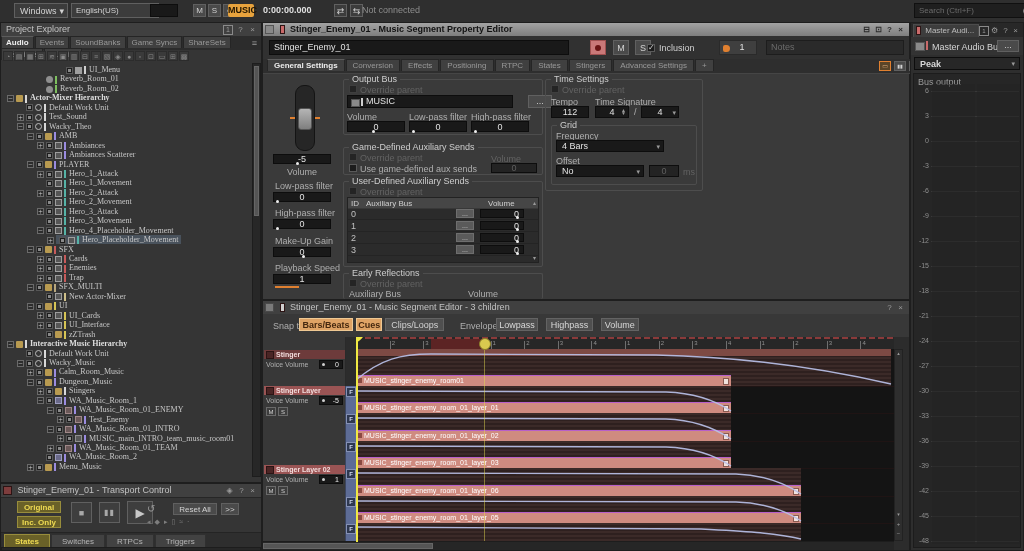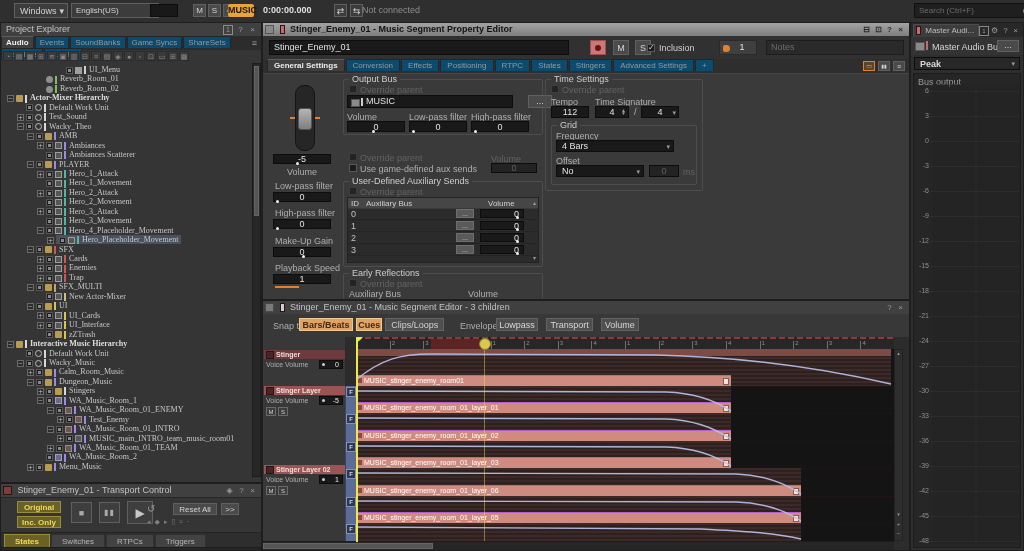--- a/index.html
+++ b/index.html
@@ -17,21 +17,21 @@
         text-align:center;box-sizing:border-box;}
   .lbl{position:absolute;color:#aeaeae;white-space:nowrap;}
   .dlbl{position:absolute;color:#626262;white-space:nowrap;}
   .btn{position:absolute;background:#4a4a4a;border:1px solid #606060;color:#d2d2d2;
        text-align:center;box-sizing:border-box;cursor:default;margin-left:12px;}
   .grp{position:absolute;border:1px solid #4d4d4d;border-radius:2px;box-sizing:border-box;}
   .grpt{position:absolute;top:-6px;left:5px;background:#3a3a3a;padding:0 3px;color:#cdcdcd;font-size:9px;line-height:11px;}
   .chk{position:absolute;width:8px;height:8px;background:#1c1c1c;border:1px solid #5a5a5a;box-sizing:border-box;}
   .chk.on::after{content:"✓";position:absolute;left:0;top:-2px;font-size:8px;color:#d8d8d8;}
   .chk.dim{border-color:#3e3e3e;background:#242424;}
-  .tab{display:inline-block;padding:2px 7px 1px 7px;background:#0c4a6e;color:#989898;
+  .tab{display:inline-block;padding:2px 7px 1px 7px;background:#404040;color:#989898;
        border:1px solid #252525;border-bottom:none;margin-right:1px;white-space:nowrap;}
   .tab.act{background:#3f3f3f;color:#ececec;font-weight:bold;border-top:1px solid #5c5c5c;}
   .dot{position:absolute;width:3px;height:3px;background:#ededed;border-radius:50%;}
   .mag{position:absolute;width:6px;height:6px;border:1px solid #8f8f8f;border-radius:50%;}
   .mag::after{content:"";position:absolute;left:5px;top:5px;width:4px;height:1px;background:#8f8f8f;transform:rotate(45deg);}
   .olive{background:#6a6128;border:1px solid #988d3c;color:#eeda52;font-weight:bold;}
   .clipbar{position:absolute;background:#cf8b80;border-top:1px solid #b75fc9;color:#fff;
            font-size:7px;line-height:10px;padding-left:8px;box-sizing:border-box;white-space:nowrap;overflow:hidden;}
   .clipbar::before{content:"";position:absolute;left:2px;top:2px;width:4px;height:5px;background:#8a4a42;}
   .chandle{position:absolute;width:4px;height:5px;background:#f2e3dd;border:1px solid #8a5a50;}
@@ -220,21 +220,21 @@
         <span>S</span></div>
       <span class="chk on" style="left:384px;top:8px;"></span>
       <span class="lbl" style="left:396px;top:7px;color:#d0d0d0;">Inclusion</span>
       <div class="vbox" style="left:456px;top:4px;width:38px;height:15px;background:#3f3f3f;border-color:#2a2a2a;">
         <span class="abs" style="left:3px;top:4px;width:7px;height:7px;background:#e08030;border-radius:2px 50% 50% 2px;"></span>
         <span style="margin-left:8px;line-height:13px;">1</span></div>
       <div class="vbox" style="left:503px;top:4px;width:138px;height:15px;background:#2a2a2a;border-color:#1d1d1d;text-align:left;line-height:13px;padding-left:4px;">
         <span style="color:#6b6b6b;">Notes</span></div>
     </div>
 
-    <div class="abs" style="left:0;top:36px;width:646px;height:14px;background:#2e2e2e;border-bottom:1px solid #454545;">
+    <div class="abs" style="left:0;top:36px;width:646px;height:14px;background:#2e2e2e;border-bottom:1px solid #454545;padding-left:16px;">
       <div id="prop-tabs" style="position:absolute;left:4px;top:0;font-size:8px;"><span class="tab act" style="padding: 1px 6px;">General Settings</span><span class="tab" style="padding: 1px 6px;">Conversion</span><span class="tab" style="padding: 1px 6px;">Effects</span><span class="tab" style="padding: 1px 6px;">Positioning</span><span class="tab" style="padding: 1px 6px;">RTPC</span><span class="tab" style="padding: 1px 6px;">States</span><span class="tab" style="padding: 1px 6px;">Stingers</span><span class="tab" style="padding: 1px 6px;">Advanced Settings</span><span class="tab" style="padding: 1px 6px;">+</span></div>
       <div class="btn" style="right:34px;top:2px;width:12px;height:10px;border-color:#e08030;background:#5a4528;color:#e0b080;font-size:6px;line-height:9px;" id="vm0">▭</div>
       <div class="btn" style="right:19px;top:2px;width:12px;height:10px;font-size:5px;line-height:9px;" id="vm1">▮▮</div>
       <div class="btn" style="right:4px;top:2px;width:12px;height:10px;font-size:7px;line-height:9px;" id="vm2">≡</div>
     </div>
 
     <div class="abs" style="left:32px;top:62px;width:18px;height:64px;background:#262626;border:1px solid #141414;border-radius:9px;">
       <div class="abs" style="left:2px;top:22px;width:12px;height:20px;background:linear-gradient(#b5b5b5,#7f7f7f);border-radius:3px;border:1px solid #555;"></div>
       <div class="abs" style="left:-6px;top:31px;width:5px;height:2px;background:#e08030;"></div>
       <div class="abs" style="right:-6px;top:31px;width:5px;height:2px;background:#e08030;"></div>
@@ -277,20 +277,23 @@
     <div class="vbox" style="left:84px;top:98px;width:58px;height:11px;line-height:10px;">
       <span>0</span>
       <span class="dot" style="left:24px;bottom:-2px;"></span></div>
     <div class="vbox" style="left:146px;top:98px;width:58px;height:11px;line-height:10px;">
       <span>0</span>
       <span class="dot" style="left:2px;bottom:-2px;"></span></div>
     <div class="vbox" style="left:208px;top:98px;width:58px;height:11px;line-height:10px;">
       <span>0</span>
       <span class="dot" style="left:2px;bottom:-2px;"></span></div>
 
+    <div class="grp" style="left:80px;top:124px;width:200px;height:28px;">
+      <span class="grpt">Game-Defined Auxiliary Sends</span>
+      </div>
     <span class="chk dim" style="left:86px;top:130px;"></span>
     <span class="dlbl" style="left:97px;top:130px;">Override parent</span>
     <span class="chk" style="left:86px;top:141px;"></span>
     <span class="lbl" style="left:97px;top:141px;">Use game-defined aux sends</span>
     <span class="dlbl" style="left:228px;top:131px;">Volume</span>
     <div class="vbox" style="left:228px;top:140px;width:46px;height:10px;line-height:9px;color:#5f5f5f;background:#232323;">
       <span>0</span></div>
 
     <div class="grp" style="left:80px;top:158px;width:200px;height:86px;">
       <span class="grpt">User-Defined Auxiliary Sends</span>
@@ -351,21 +354,21 @@
       <span class="abs" style="right:2px;top:-2px;font-size:5px;color:#9a9a9a;">▲</span>
       <span class="abs" style="right:2px;bottom:-2px;font-size:5px;color:#9a9a9a;">▼</span></div>
     <span class="lbl" style="left:371px;top:84px;">/</span>
     <div class="vbox" style="left:378px;top:83px;width:38px;height:12px;line-height:11px;">
       <span>4</span>
       <span class="abs" style="right:2px;top:0;font-size:7px;color:#9a9a9a;">▾</span></div>
     <div class="grp" style="left:288px;top:102px;width:146px;height:60px;">
       <span class="grpt">Grid</span>
       </div>
     <span class="lbl" style="left:293px;top:108px;text-align:right;">Frequency</span>
-    <div class="vbox" style="left:293px;top:117px;width:118px;height:12px;text-align:left;line-height:11px;padding-left:5px;">
+    <div class="vbox" style="left:293px;top:117px;width:108px;height:12px;text-align:left;line-height:11px;padding-left:5px;">
       <span>4 Bars</span>
       <span class="abs" style="right:3px;top:0;font-size:7px;color:#9a9a9a;">▾</span></div>
     <span class="lbl" style="left:293px;top:133px;">Offset</span>
     <div class="vbox" style="left:293px;top:142px;width:88px;height:12px;text-align:left;line-height:11px;padding-left:5px;">
       <span>No</span>
       <span class="abs" style="right:3px;top:0;font-size:7px;color:#9a9a9a;">▾</span></div>
     <div class="vbox" style="left:386px;top:142px;width:30px;height:12px;line-height:11px;color:#5f5f5f;background:#232323;">
       <span>0</span></div>
     <span class="dlbl" style="left:420px;top:144px;">ms</span>
   </div>
@@ -381,21 +384,21 @@
     <div class="abs" style="left:0;top:13px;width:646px;height:23px;background:#383838;border-bottom:1px solid #262626;">
       <span class="lbl" style="left:10px;top:7px;">Snap to:</span>
       <div id="snap-btns">
           <div style="position: absolute; left: 36px; top: 4px; width: 54px; height: 13px; line-height: 12px; text-align: center; box-sizing: border-box; background: rgb(223, 163, 101); border: 1px solid rgb(238, 200, 147); color: rgb(70, 40, 15); font-weight: bold;">Bars/Beats</div>
           <div style="position: absolute; left: 93px; top: 4px; width: 26.4px; height: 13px; line-height: 12px; text-align: center; box-sizing: border-box; background: rgb(223, 163, 101); border: 1px solid rgb(238, 200, 147); color: rgb(70, 40, 15); font-weight: bold;">Cues</div>
           <div style="position: absolute; left: 122.4px; top: 4px; width: 58.6px; height: 13px; line-height: 12px; text-align: center; box-sizing: border-box; background: rgb(79, 79, 79); border: 1px solid rgb(99, 99, 99); color: rgb(210, 210, 210);">Clips/Loops</div>
         </div>
       <span class="lbl" style="left:197px;top:7px;">Envelopes:</span>
       <div id="env-btns">
           <div style="position: absolute; left: 233px; top: 4px; width: 42.2px; height: 13px; line-height: 12px; text-align: center; background: rgb(79, 79, 79); border: 1px solid rgb(99, 99, 99); color: rgb(216, 216, 216); box-sizing: border-box;">Lowpass</div>
-          <div style="position: absolute; left: 283.2px; top: 4px; width: 46.8px; height: 13px; line-height: 12px; text-align: center; background: rgb(79, 79, 79); border: 1px solid rgb(99, 99, 99); color: rgb(216, 216, 216); box-sizing: border-box;">Transport</div>
+          <div style="position: absolute; left: 283.2px; top: 4px; width: 46.8px; height: 13px; line-height: 12px; text-align: center; background: rgb(79, 79, 79); border: 1px solid rgb(99, 99, 99); color: rgb(216, 216, 216); box-sizing: border-box;">Highpass</div>
           <div style="position: absolute; left: 338px; top: 4px; width: 37.6px; height: 13px; line-height: 12px; text-align: center; background: rgb(79, 79, 79); border: 1px solid rgb(99, 99, 99); color: rgb(216, 216, 216); box-sizing: border-box;">Volume</div>
         </div>
     </div>
     <div class="abs" id="seg-body" style="left:0;top:36px;width:646px;height:213px;background:#2c2c2c;">
         <div style="position: absolute; left: 0px; top: 0px; width: 82px; height: 205px; background: rgb(56, 56, 56); border-right: 1px solid rgb(42, 42, 42);"></div>
         <div style="position: absolute; left: 93px; top: 0px; width: 538px; height: 12px; background: rgb(39, 39, 39); border-bottom: 1px solid rgb(26, 26, 26); overflow: hidden;">
           <div style="position: absolute; left: 0px; top: 0px; width: 538px; height: 2px; background: repeating-linear-gradient(90deg, rgb(138, 58, 58) 0px, rgb(138, 58, 58) 6px, transparent 6px, transparent 9px);"></div>
           <div style="position: absolute; left: 33.625px; top: 4px; width: 1px; height: 8px; background: rgb(111, 111, 111);"></div>
           <div style="position: absolute; left: 35.625px; top: 3px; font-size: 6px; color: rgb(143, 143, 143);">2</div>
           <div style="position: absolute; left: 67.25px; top: 4px; width: 1px; height: 8px; background: rgb(111, 111, 111);"></div>

